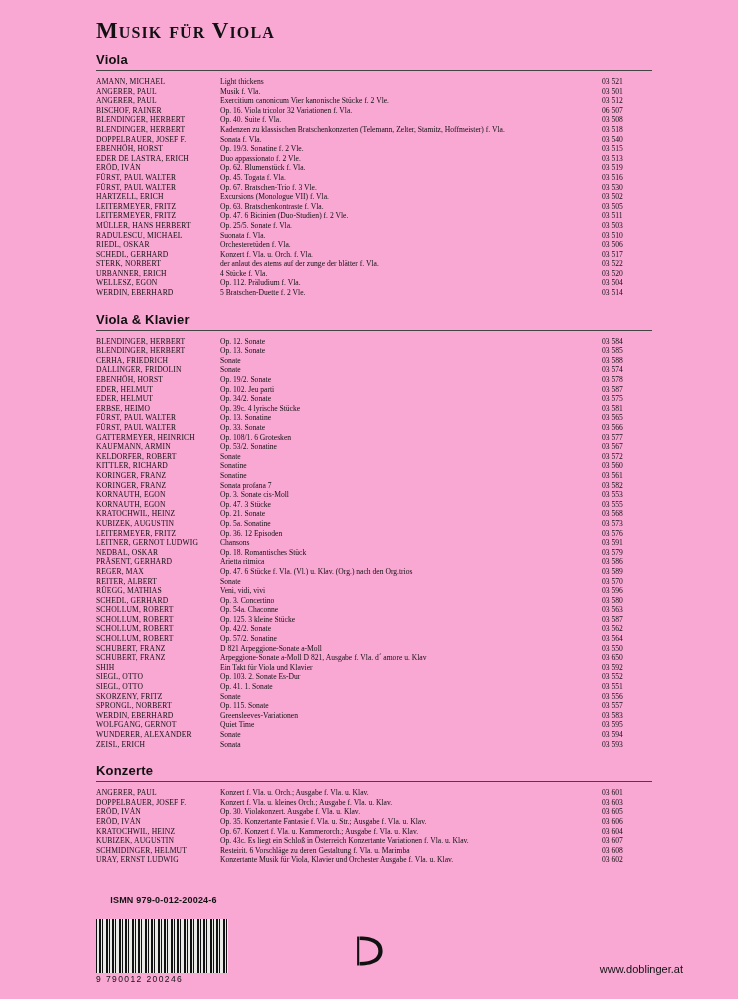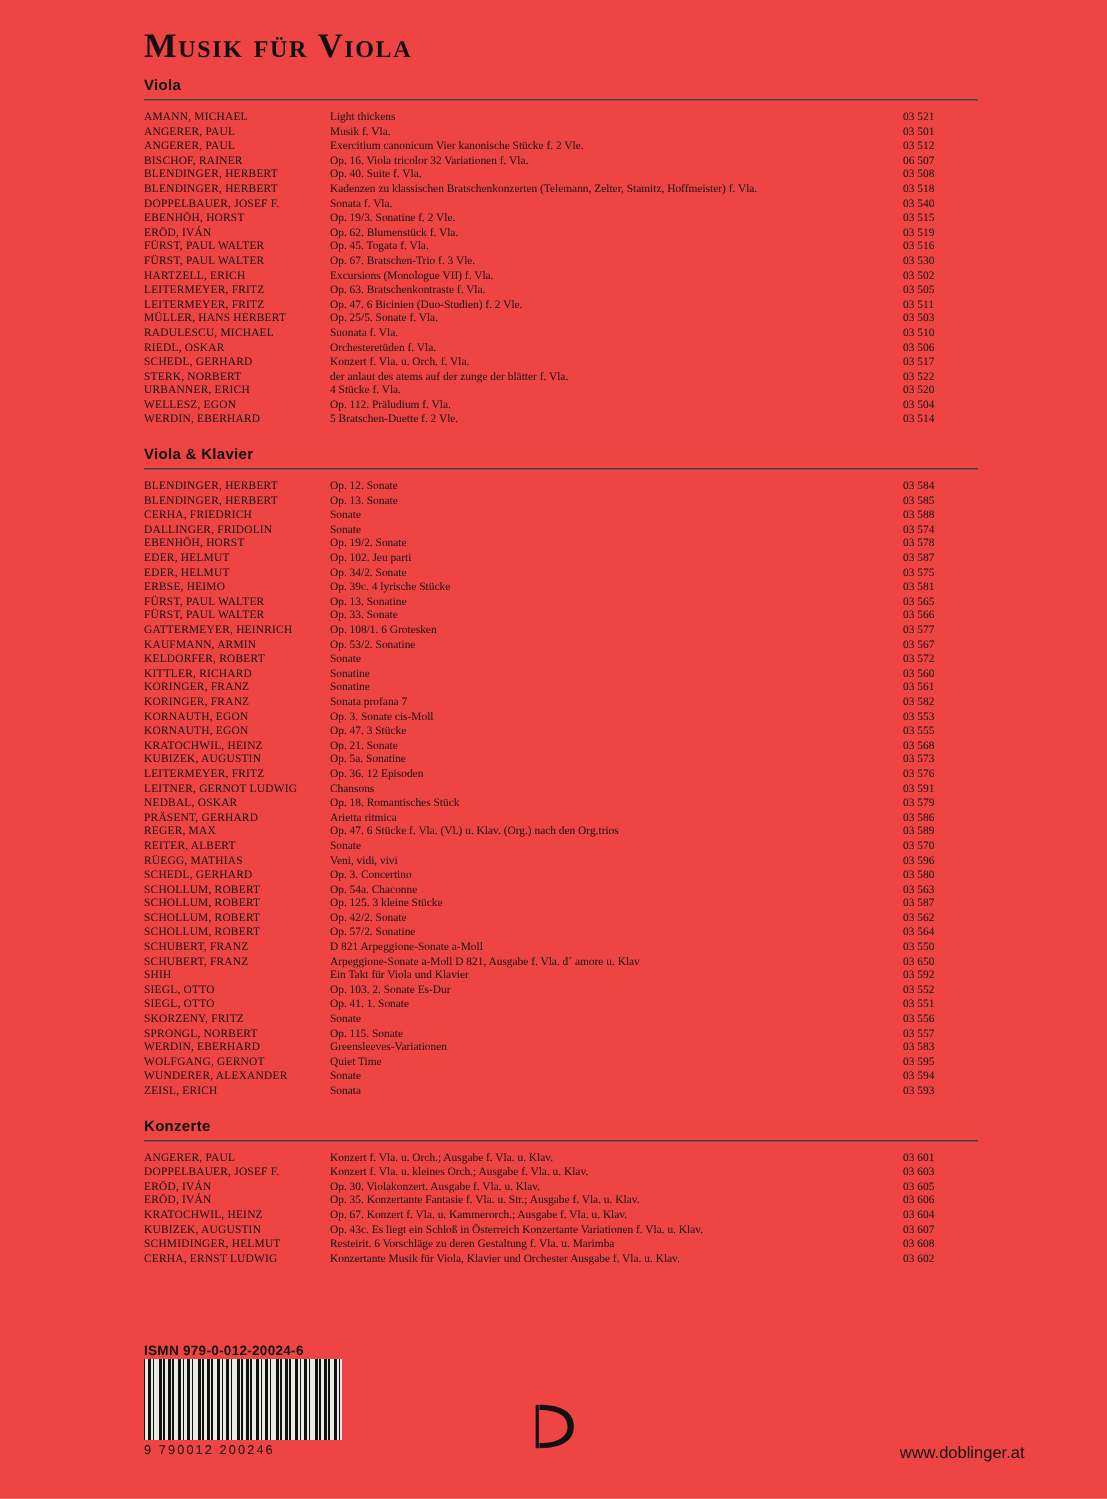--- a/index.html
+++ b/index.html
@@ -13,21 +13,21 @@
     font-family: "Liberation Serif", serif;
     color: #1a1a1a;
     position: relative;
     overflow: hidden;
   }
   .page {
     position: absolute;
     left: 0; top: 0;
     width: 738px;
     height: 999px;
-    background: #ef4444;
+    background: #f9a8d4;
     box-sizing: border-box;
     padding: 0;
   }
   .page-title {
     position: absolute;
     left: 96px;
     top: 18px;
     font-family: "Liberation Serif", serif;
     font-size: 23px;
     font-weight: bold;
@@ -36,21 +36,21 @@
     color: #111;
   }
   .content {
     position: absolute;
     left: 96px;
     top: 52px;
     width: 556px;
   }
   .section-head {
     font-family: "Liberation Sans", sans-serif;
-    font-size: 10px;
+    font-size: 13px;
     font-weight: bold;
     color: #111;
     margin: 0 0 3px 0;
     letter-spacing: 0.2px;
   }
   .rule {
     border: none;
     border-top: 1px solid #444;
     margin: 2px 0 6px 0;
     height: 0;
@@ -93,22 +93,23 @@
     position: absolute;
     left: 96px;
     top: 895px;
     width: 135px;
   }
   .ismn-text {
     font-family: "Liberation Sans", sans-serif;
     font-size: 9px;
     font-weight: bold;
     color: #111;
-    margin-bottom: 1px;
+    margin-bottom: 14px;
     letter-spacing: 0.2px;
+    text-align: center;
   }
   .barcode {
     width: 132px;
     height: 54px;
     background:
       repeating-linear-gradient(to right,
         #111 0px, #111 1px, transparent 1px, transparent 3px,
         #111 3px, #111 5px, transparent 5px, transparent 6px,
         #111 6px, #111 7px, transparent 7px, transparent 10px,
         #111 10px, #111 12px, transparent 12px, transparent 13px);
@@ -185,20 +186,25 @@
               <td class="composer">DOPPELBAUER, JOSEF F.</td>
               <td class="work">Sonata f. Vla.</td>
               <td class="code">03 540</td>
             </tr>
           <tr>
               <td class="composer">EBENHÖH, HORST</td>
               <td class="work">Op. 19/3. Sonatine f. 2 Vle.</td>
               <td class="code">03 515</td>
             </tr>
           <tr>
+              <td class="composer">EDER DE LASTRA, ERICH</td>
+              <td class="work">Duo appassionato f. 2 Vle.</td>
+              <td class="code">03 513</td>
+            </tr>
+          <tr>
               <td class="composer">ERÖD, IVÁN</td>
               <td class="work">Op. 62. Blumenstück f. Vla.</td>
               <td class="code">03 519</td>
             </tr>
           <tr>
               <td class="composer">FÜRST, PAUL WALTER</td>
               <td class="work">Op. 45. Togata f. Vla.</td>
               <td class="code">03 516</td>
             </tr>
           <tr>
@@ -523,21 +529,21 @@
               <td class="composer">KUBIZEK, AUGUSTIN</td>
               <td class="work">Op. 43c. Es liegt ein Schloß in Österreich  Konzertante Variationen f. Vla. u. Klav.</td>
               <td class="code">03 607</td>
             </tr>
           <tr>
               <td class="composer">SCHMIDINGER, HELMUT</td>
               <td class="work">Resteirit. 6 Vorschläge zu deren Gestaltung f. Vla. u. Marimba</td>
               <td class="code">03 608</td>
             </tr>
           <tr>
-              <td class="composer">CERHA, ERNST LUDWIG</td>
+              <td class="composer">URAY, ERNST LUDWIG</td>
               <td class="work">Konzertante Musik für Viola, Klavier und Orchester  Ausgabe f. Vla. u. Klav.</td>
               <td class="code">03 602</td>
             </tr>
         </tbody>
       </table>
     </div>
 
   </div>
 
   <div class="isbn-block">

